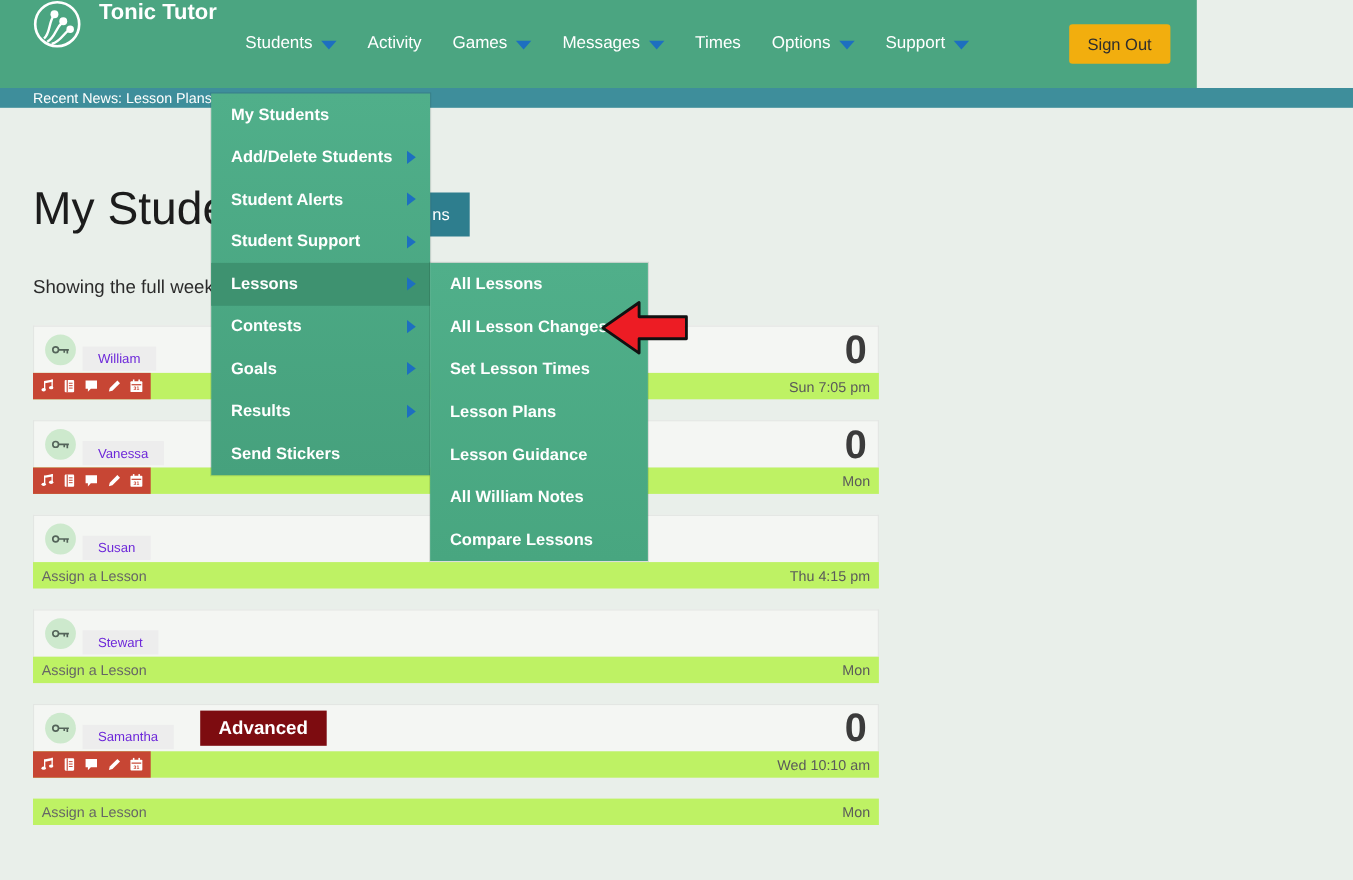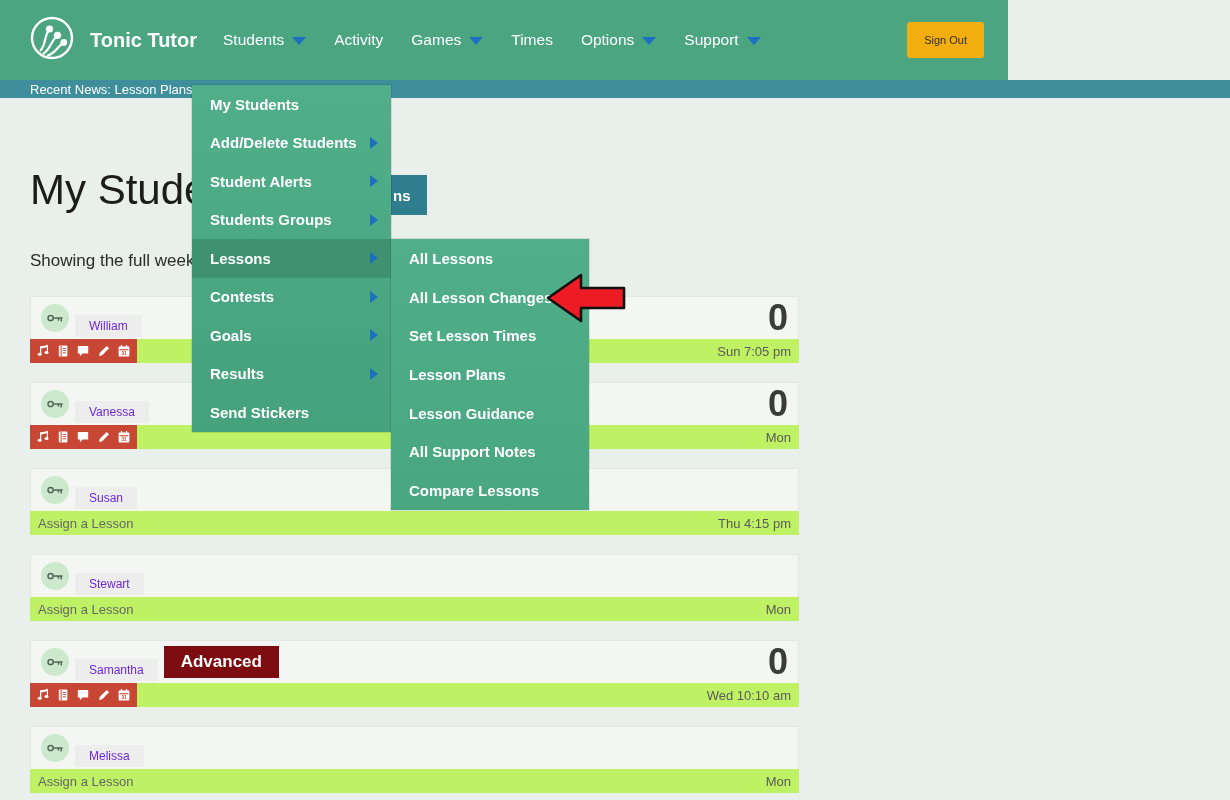--- a/index.html
+++ b/index.html
@@ -3,58 +3,58 @@
 <meta charset="utf-8">
 <style>
   * { box-sizing: border-box; }
   html,body { margin:0; padding:0; }
   body {
     width:1230px; height:800px; position:relative; overflow:hidden;
     background:#e9efea; font-family:"Liberation Sans", sans-serif;
   }
 
   
-  .topnav { position:absolute; top:0; left:0; width:1008px; height:80px;
-    background:#4BA581; display:flex; align-items:center; z-index:5; }
+  .topnav { position:absolute; top:0; left:0; width:1088px; height:80px;
+    background:#4BA581; display:flex; z-index:5; }
   .logo { margin-left:30px; flex:0 0 auto; }
   .brand { color:#fff; font-size:20px; font-weight:bold; margin-left:16px; white-space:nowrap; }
   .navlist { display:flex; list-style:none; margin:0 0 0 12px; padding:0; }
   .navitem { color:#fff; font-size:15.5px; font-weight:500; padding:10px 14px;
     display:flex; align-items:center; gap:8px; cursor:pointer; white-space:nowrap; }
   .caret-down { width:0; height:0; border-left:7px solid transparent;
     border-right:7px solid transparent; border-top:8px solid #1d6fc0; margin-top:2px; }
   .signout { position:absolute; right:24px; top:22px; height:36px;
-    background:#F2AE0E; color:#2e2e2e; font-size:11px; padding:0 17px;
+    background:#F2AE0E; color:#2e2e2e; font-size:15px; padding:0 17px;
     border:none; border-radius:3px; font-family:inherit; cursor:pointer; }
 
   
   .newsbar { position:absolute; top:80px; left:0; width:1230px; height:18px;
     background:#3E8E9B; color:#fff; font-size:13px; display:flex;
     align-items:center; padding-left:30px; z-index:4; white-space:nowrap; }
 
   
   .page-title { position:absolute; top:166px; left:30px; margin:0;
     font-size:42px; font-weight:400; color:#1c1c1c; white-space:nowrap; z-index:1; }
   .partial-btn { position:absolute; left:391px; top:175px; width:36px; height:40px;
-    background:#2E7E8E; color:#fff; font-size:15px; font-weight:bold;
+    background:#2E7E8E; color:#fff; font-size:15px; font-weight:normal;
     display:flex; align-items:center; padding-left:2px; z-index:2; }
   .subtitle { position:absolute; top:251px; left:30px; font-size:17px;
     color:#2b2b2b; white-space:nowrap; z-index:1; }
 
   
   .rows { position:absolute; top:296px; left:30px; width:769px; z-index:1; }
   .row { margin-bottom:19px; }
   .row-main { background:#f4f6f3; height:43px; border:1px solid #e3e6e3;
     border-bottom:none; display:flex; align-items:center; position:relative; }
   .key-circle { width:28px; height:28px; border-radius:50%; background:#cde9cd;
     margin-left:10px; display:flex; align-items:center; justify-content:center; flex:0 0 auto; }
   .name-chip { background:#ededed; color:#6d28d9; font-size:12px;
     padding:4px 14px; margin-left:6px; white-space:nowrap;margin-top:16px; }
   .badge { background:#7D0C10; color:#fff; font-weight:bold; font-size:17px;
-    padding:6px 17px; margin-left:6px; white-space:nowrap; }
+    padding:6px 17px; margin-left:24px; white-space:nowrap; }
   .count { position:absolute; right:10px; top:0; line-height:41px;
     font-size:36px; font-weight:bold; color:#3b3b3b; }
   .row-bar { background:#bef264; height:24px; display:flex; align-items:center;
     position:relative; font-size:13px; color:#666; }
   .tools { background:#C74634; height:24px; width:107px; display:flex;
     align-items:center; justify-content:space-evenly; flex:0 0 auto; }
   .bar-left { margin-left:8px; white-space:nowrap; }
   .bar-right { position:absolute; right:8px; color:#5a5a5a; white-space:nowrap; }
 
   
@@ -100,20 +100,24 @@
       <li class="navitem">
         <span>Activity</span>
 
       </li>
 
       <li class="navitem">
         <span>Games</span>
         <span class="caret-down"></span>
       </li>
 
+      <li class="navitem">
+        <span>Messages</span>
+        <span class="caret-down"></span>
+      </li>
 
       <li class="navitem">
         <span>Times</span>
 
       </li>
 
       <li class="navitem">
         <span>Options</span>
         <span class="caret-down"></span>
       </li>
@@ -319,32 +323,20 @@
             <rect x="2.6" y="5.2" width="8.8" height="1.1" fill="#C74634"></rect>
             <text x="7" y="10.8" font-size="4.6" font-weight="bold" fill="#C74634" text-anchor="middle" font-family="Liberation Sans, sans-serif">31</text>
           </svg>
         </span>
 
         <span class="bar-right">Wed 10:10 am</span>
       </div>
     </div>
 
     <div class="row">
-      <div class="row-main">
-        <span class="key-circle">
-          <svg width="17" height="10" viewBox="0 0 17 10">
-            <circle cx="3.6" cy="5" r="2.6" fill="none" stroke="#54645a" stroke-width="1.5"></circle>
-            <line x1="6.2" y1="5" x2="15.6" y2="5" stroke="#54645a" stroke-width="1.5"></line>
-            <line x1="11.4" y1="5" x2="11.4" y2="7.6" stroke="#54645a" stroke-width="1.5"></line>
-            <line x1="14.2" y1="5" x2="14.2" y2="8.4" stroke="#54645a" stroke-width="1.5"></line>
-          </svg>
-        </span>
-        <span class="name-chip">Melissa</span>
-
-      </div>
       <div class="row-bar">
 
         <span class="bar-left">Assign a Lesson</span>
         <span class="bar-right">Mon</span>
       </div>
     </div>
   </div>
 
 <div class="menu">
 
@@ -357,21 +349,21 @@
       <span>Add/Delete Students</span>
       <span class="caret-right"></span>
     </div>
 
     <div class="menu-item">
       <span>Student Alerts</span>
       <span class="caret-right"></span>
     </div>
 
     <div class="menu-item">
-      <span>Students Groups</span>
+      <span>Student Support</span>
       <span class="caret-right"></span>
     </div>
 
     <div class="menu-item hl">
       <span>Lessons</span>
       <span class="caret-right"></span>
     </div>
 
     <div class="menu-item">
       <span>Contests</span>
@@ -410,21 +402,21 @@
 
     <div class="menu-item">
       <span>Lesson Plans</span>
     </div>
 
     <div class="menu-item">
       <span>Lesson Guidance</span>
     </div>
 
     <div class="menu-item">
-      <span>All Support Notes</span>
+      <span>All William Notes</span>
     </div>
 
     <div class="menu-item">
       <span>Compare Lessons</span>
     </div>
   </div>
 
 <div class="red-arrow">
   <svg width="80" height="52" viewBox="0 0 80 52">
     <polygon points="2,26 35,3 35,16 78,16 78,36 35,36 35,49" fill="#ED1C24" stroke="#111111" stroke-width="2.6" stroke-linejoin="round"></polygon>

